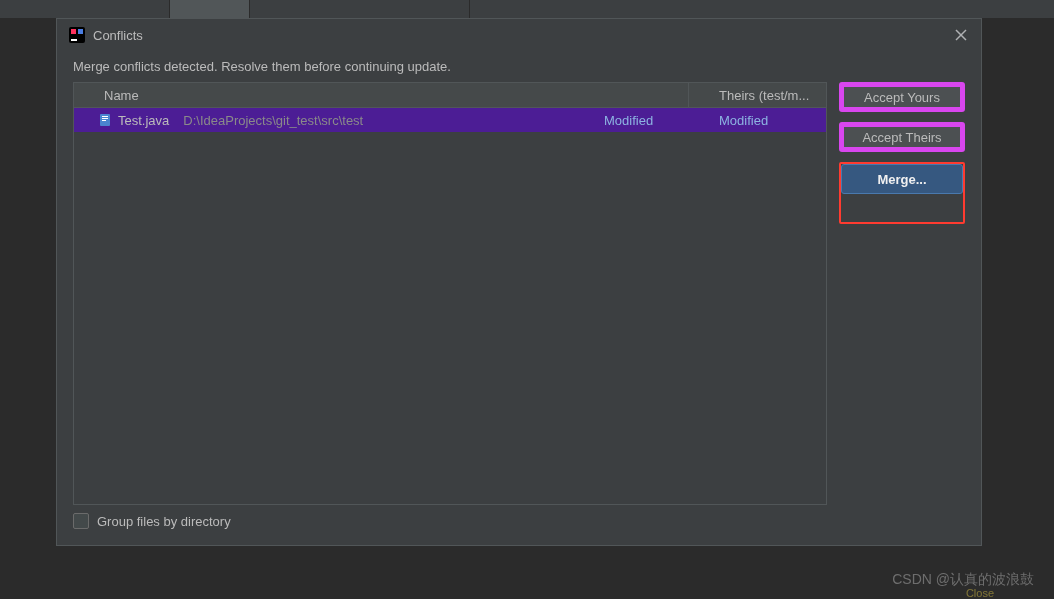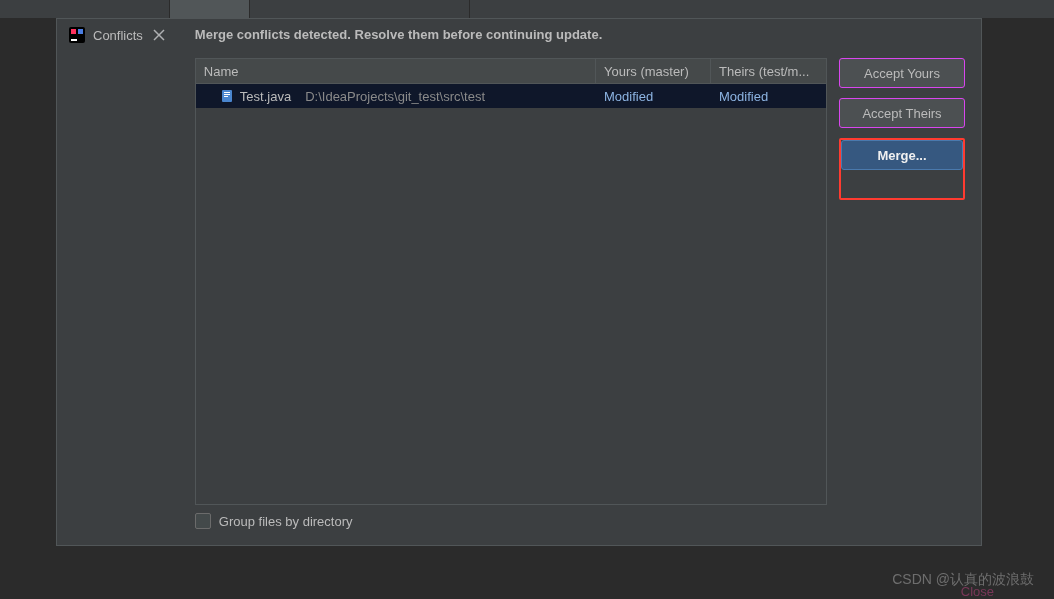--- a/index.html
+++ b/index.html
@@ -50,20 +50,21 @@
     
     .dialog {
       position: absolute;
       top: 18px;
       left: 56px;
       width: 926px;
       height: 528px;
       background: #3c3f41;
       border: 1px solid #515658;
       display: flex;
+      flex-direction: column;
     }
     
     .titlebar {
       height: 32px;
       display: flex;
       align-items: center;
       padding: 0 12px;
       gap: 8px;
     }
     
@@ -100,22 +101,21 @@
     .dialog-body {
       flex: 1;
       padding: 8px 16px 16px 16px;
       display: flex;
       flex-direction: column;
     }
     
     .message {
       color: #bbbbbb;
       font-size: 13px;
-      margin-bottom: 16px;
-      font-weight: bold;
+      margin-bottom: 8px;
     }
     
     .content-row {
       display: flex;
       gap: 12px;
       flex: 1;
     }
     
     .table-container {
       flex: 1;
@@ -135,35 +135,36 @@
     .th {
       color: #bbbbbb;
       font-size: 13px;
       padding: 4px 8px;
       display: flex;
       align-items: center;
       border-right: 1px solid #515658;
       white-space: nowrap;
       overflow: hidden;
       text-overflow: ellipsis;
+      margin-left: 22px;
     }
     
     .th-name { flex: 1; }
     .th-yours { width: 115px; }
     .th-theirs { width: 115px; border-right: none; }
     
     .table-body {
       flex: 1;
       overflow: auto;
     }
     
     .table-row {
       display: flex;
       height: 24px;
-      background: #0f172a;
+      background: #4c1d95;
       cursor: pointer;
     }
     
     .td {
       color: #bbbbbb;
       font-size: 13px;
       padding: 3px 8px;
       display: flex;
       align-items: center;
       gap: 6px;
@@ -195,21 +196,21 @@
     .button-column {
       width: 126px;
       display: flex;
       flex-direction: column;
       gap: 10px;
     }
     
     .btn {
       height: 30px;
       background: #4c5052;
-      border: 1px solid #d946ef;
+      border: 5px solid #d946ef;
       border-radius: 3px;
       color: #bbbbbb;
       font-size: 13px;
       cursor: pointer;
       display: flex;
       align-items: center;
       justify-content: center;
     }
     
     .merge-highlight {
@@ -261,22 +262,22 @@
       right: 20px;
       color: #9a9a9a;
       font-size: 14px;
       opacity: 0.6;
     }
     
     .bottom-close {
       position: absolute;
       bottom: 0;
       right: 60px;
-      color: #ec4899;
-      font-size: 13px;
+      color: #fde047;
+      font-size: 11px;
       opacity: 0.4;
     }
   </style>
 </head>
 <body>
 
 <div class="backdrop">
   <div class="backdrop-tabs">
     <div class="backdrop-tab first"></div>
     <div class="backdrop-tab"></div>
@@ -303,21 +304,20 @@
     </div>
   </div>
 
   <div class="dialog-body">
     <div class="message">Merge conflicts detected. Resolve them before continuing update.</div>
 
     <div class="content-row">
       <div class="table-container">
         <div class="table-header">
           <div class="th th-name">Name</div>
-          <div class="th th-yours">Yours (master)</div>
           <div class="th th-theirs">Theirs (test/m...</div>
         </div>
         <div class="table-body">
           <div class="table-row">
             <div class="td td-name">
               <span class="file-icon">
                 <svg width="14" height="14" viewBox="0 0 14 14">
                   <rect x="2" y="1" width="10" height="12" fill="#4a86cf" rx="1"></rect>
                   <rect x="4" y="3" width="6" height="1" fill="#fff"></rect>
                   <rect x="4" y="5" width="6" height="1" fill="#fff"></rect>

